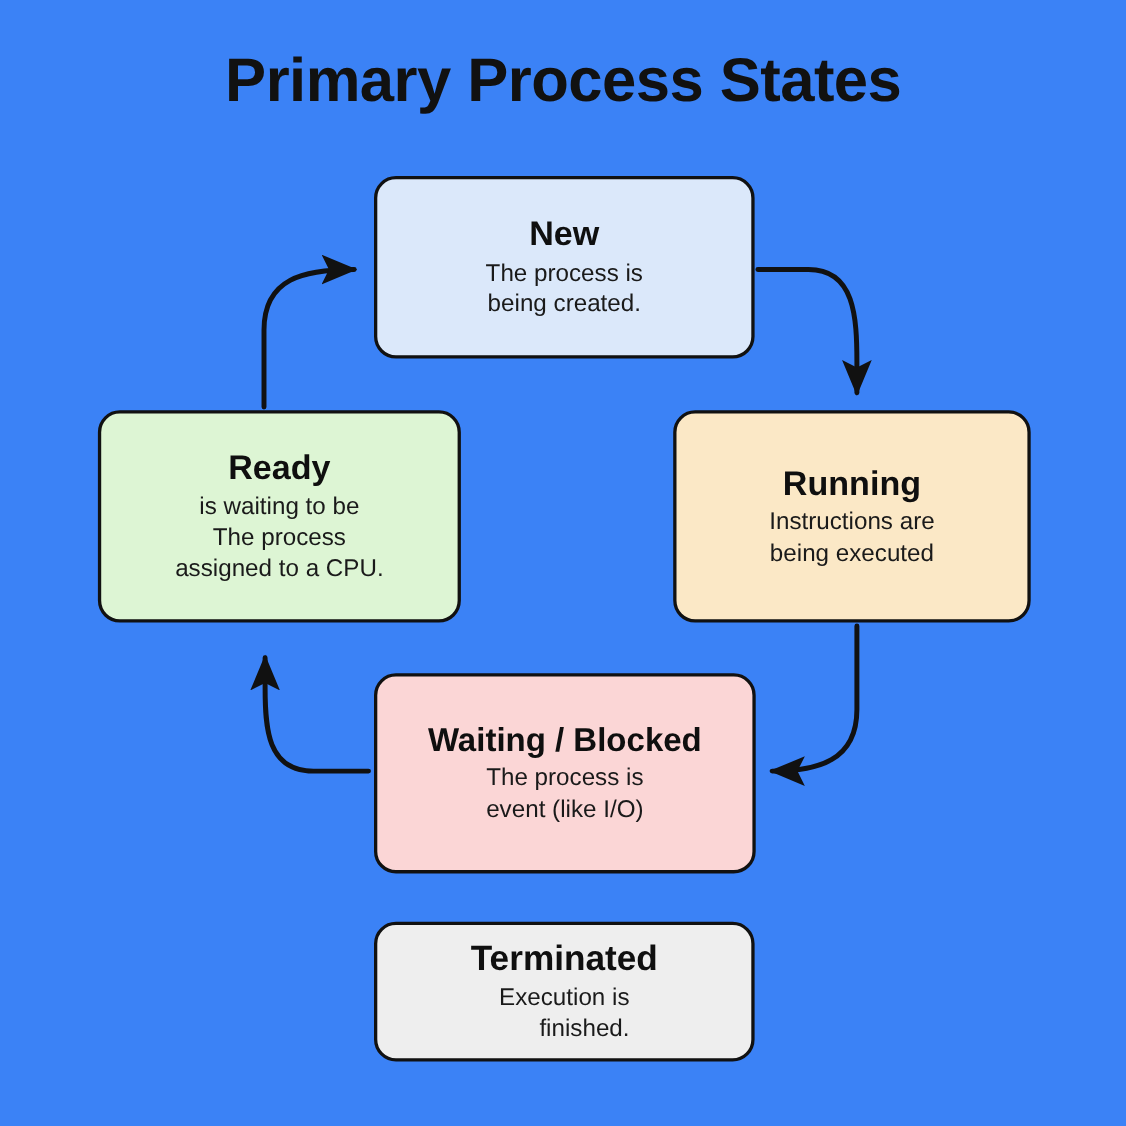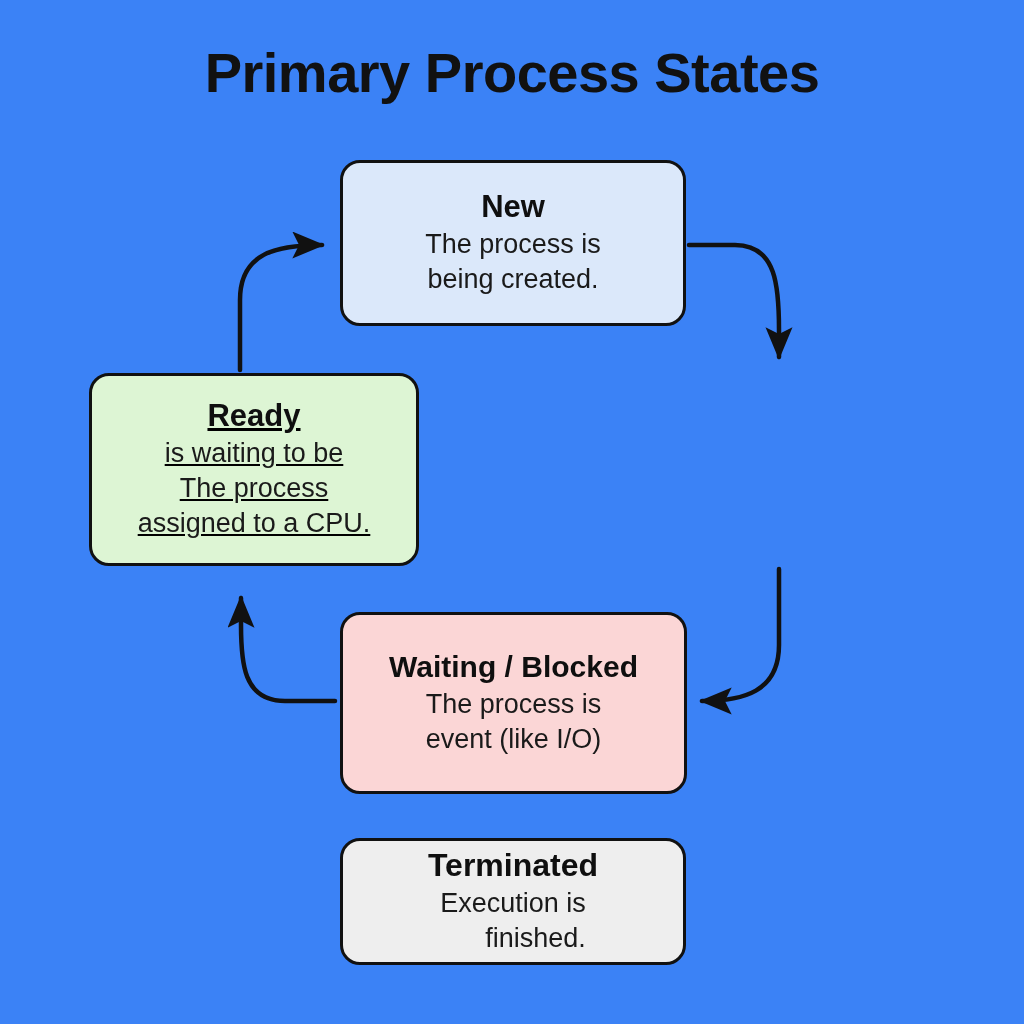--- a/index.html
+++ b/index.html
@@ -51,21 +51,21 @@
     padding: 6px 10px;
   }
   .state-title {
     font-size: 31px;
     font-weight: bold;
     color: #0f0f0f;
     line-height: 1.18;
     margin-bottom: 2px;
   }
   .state-desc {
-    font-size: 27px;
+    font-size: 22px;
     font-weight: normal;
     color: #1a1a1a;
     line-height: 1.3;
   }
   
   #box-new      { left: 340px; top: 160px; width: 346px; height: 166px; }
   #box-ready    { left:  89px; top: 373px; width: 330px; height: 193px; }
   #box-running  { left: 612px; top: 373px; width: 325px; height: 193px; }
   #box-waiting  { left: 340px; top: 612px; width: 347px; height: 182px; }
   #box-terminated { left: 340px; top: 838px; width: 346px; height: 127px; text-align: right; }
@@ -97,29 +97,36 @@
   </svg>
 
   <div class="state-box" id="box-new" style="background: rgb(219, 232, 250);">
     <div class="state-title">New</div>
     <div class="state-desc">
       <div>The process is</div>
       <div>being created.</div>
     </div>
   </div>
 
-  <div class="state-box" id="box-ready" style="background: rgb(221, 245, 212); text-decoration: underline;">
+  <div class="state-box" id="box-ready" style="background: rgb(221, 245, 212);">
     <div class="state-title">Ready</div>
     <div class="state-desc">
       <div>is waiting to be</div>
       <div>The process</div>
       <div>assigned to a CPU.</div>
     </div>
   </div>
 
+  <div class="state-box" id="box-running" style="background: rgb(251, 232, 198);">
+    <div class="state-title">Running</div>
+    <div class="state-desc">
+      <div>Instructions are</div>
+      <div>being executed</div>
+    </div>
+  </div>
 
   <div class="state-box" id="box-waiting" style="background: rgb(251, 214, 214);">
     <div class="state-title">Waiting / Blocked</div>
     <div class="state-desc">
       <div>The process is</div>
       <div>event (like I/O)</div>
     </div>
   </div>
 
   <div class="state-box" id="box-terminated" style="background: rgb(238, 238, 238);">

